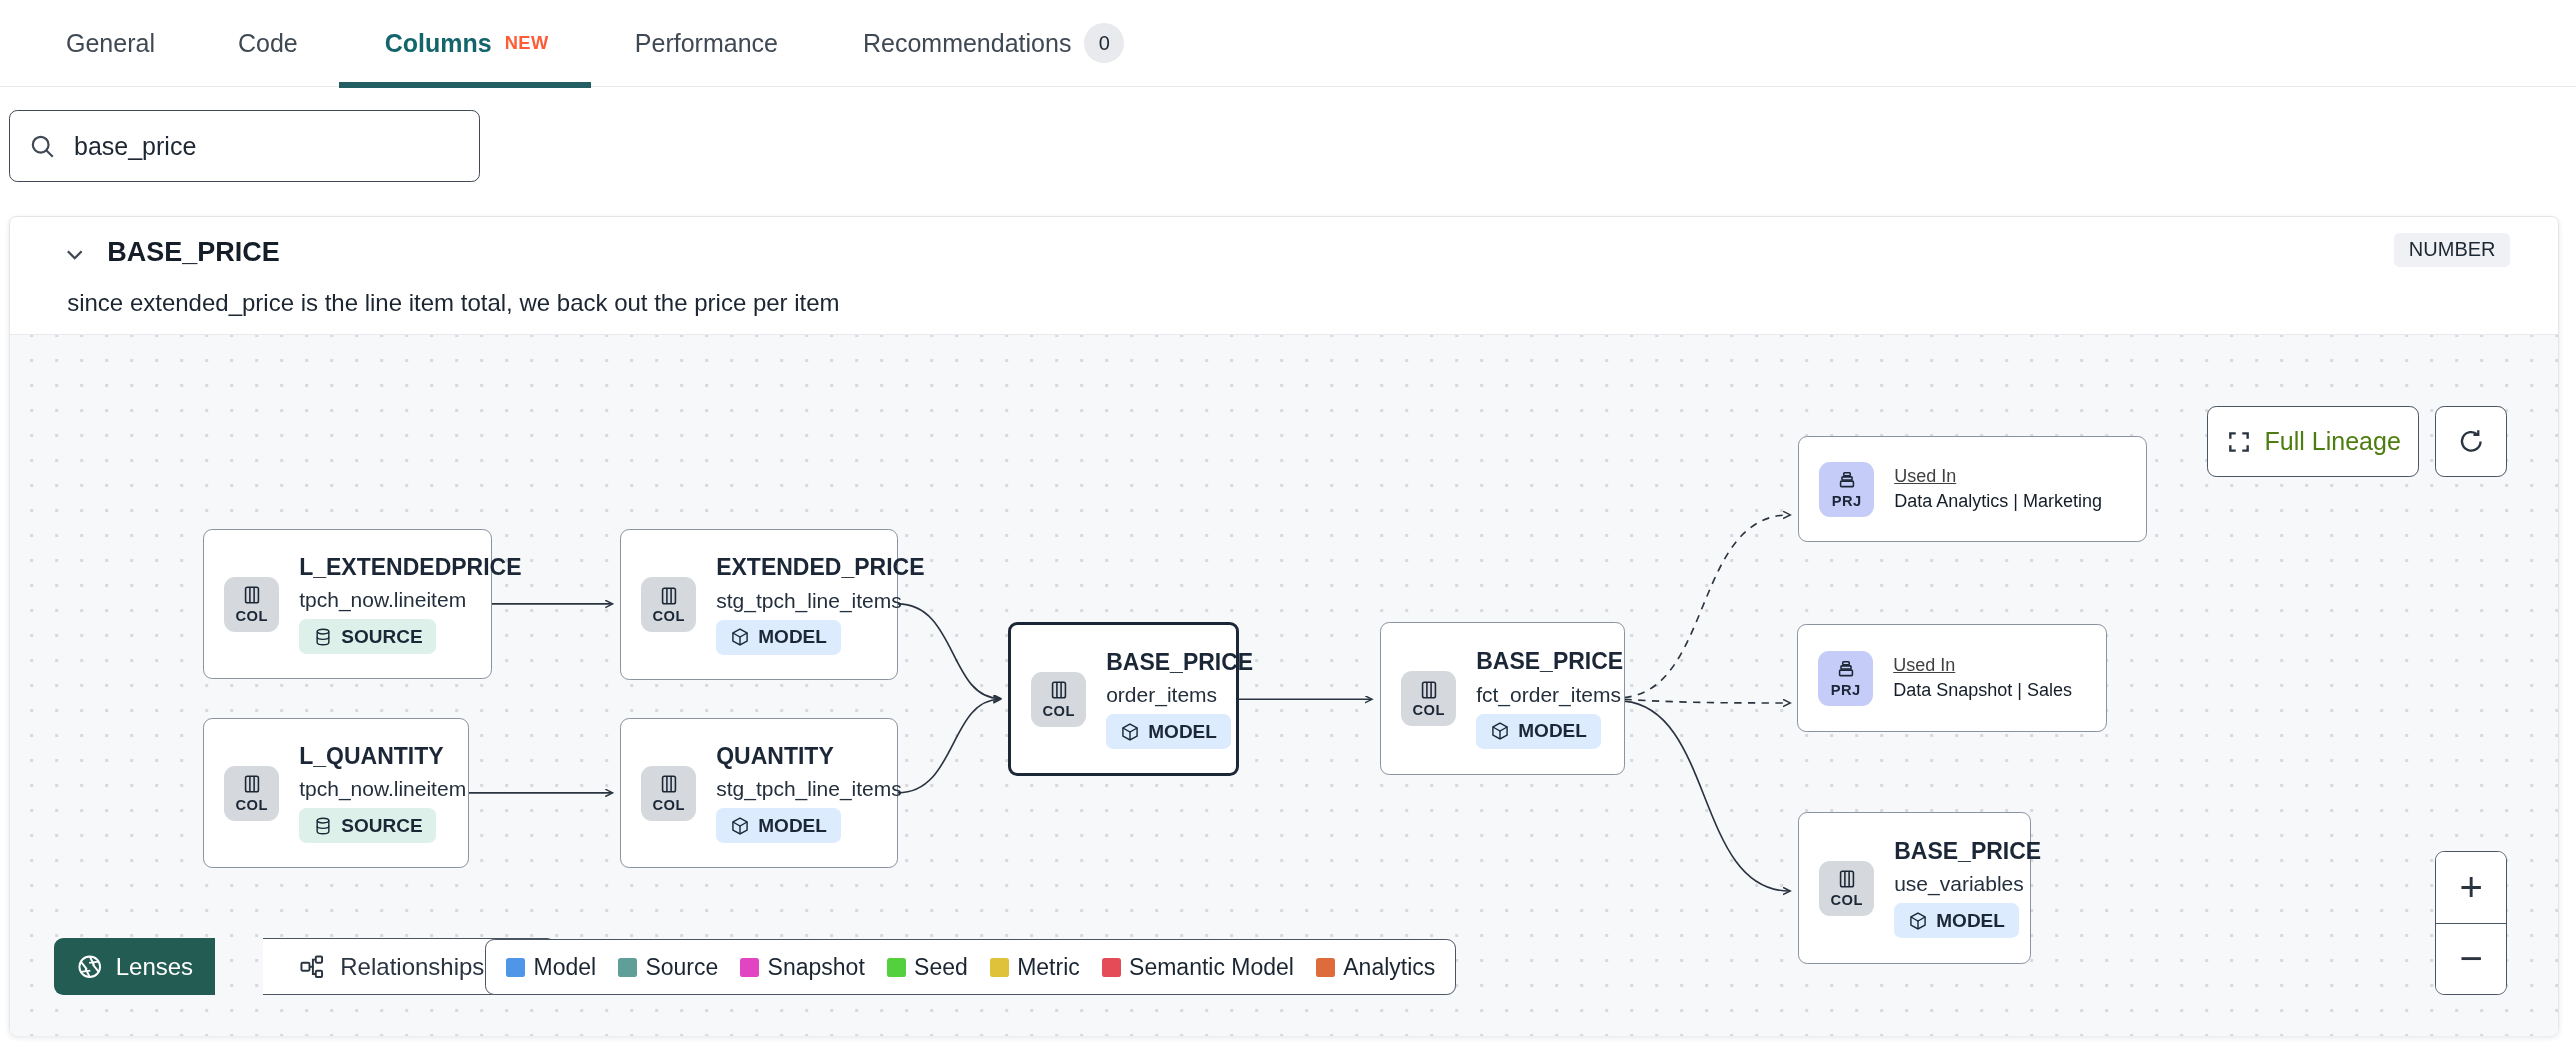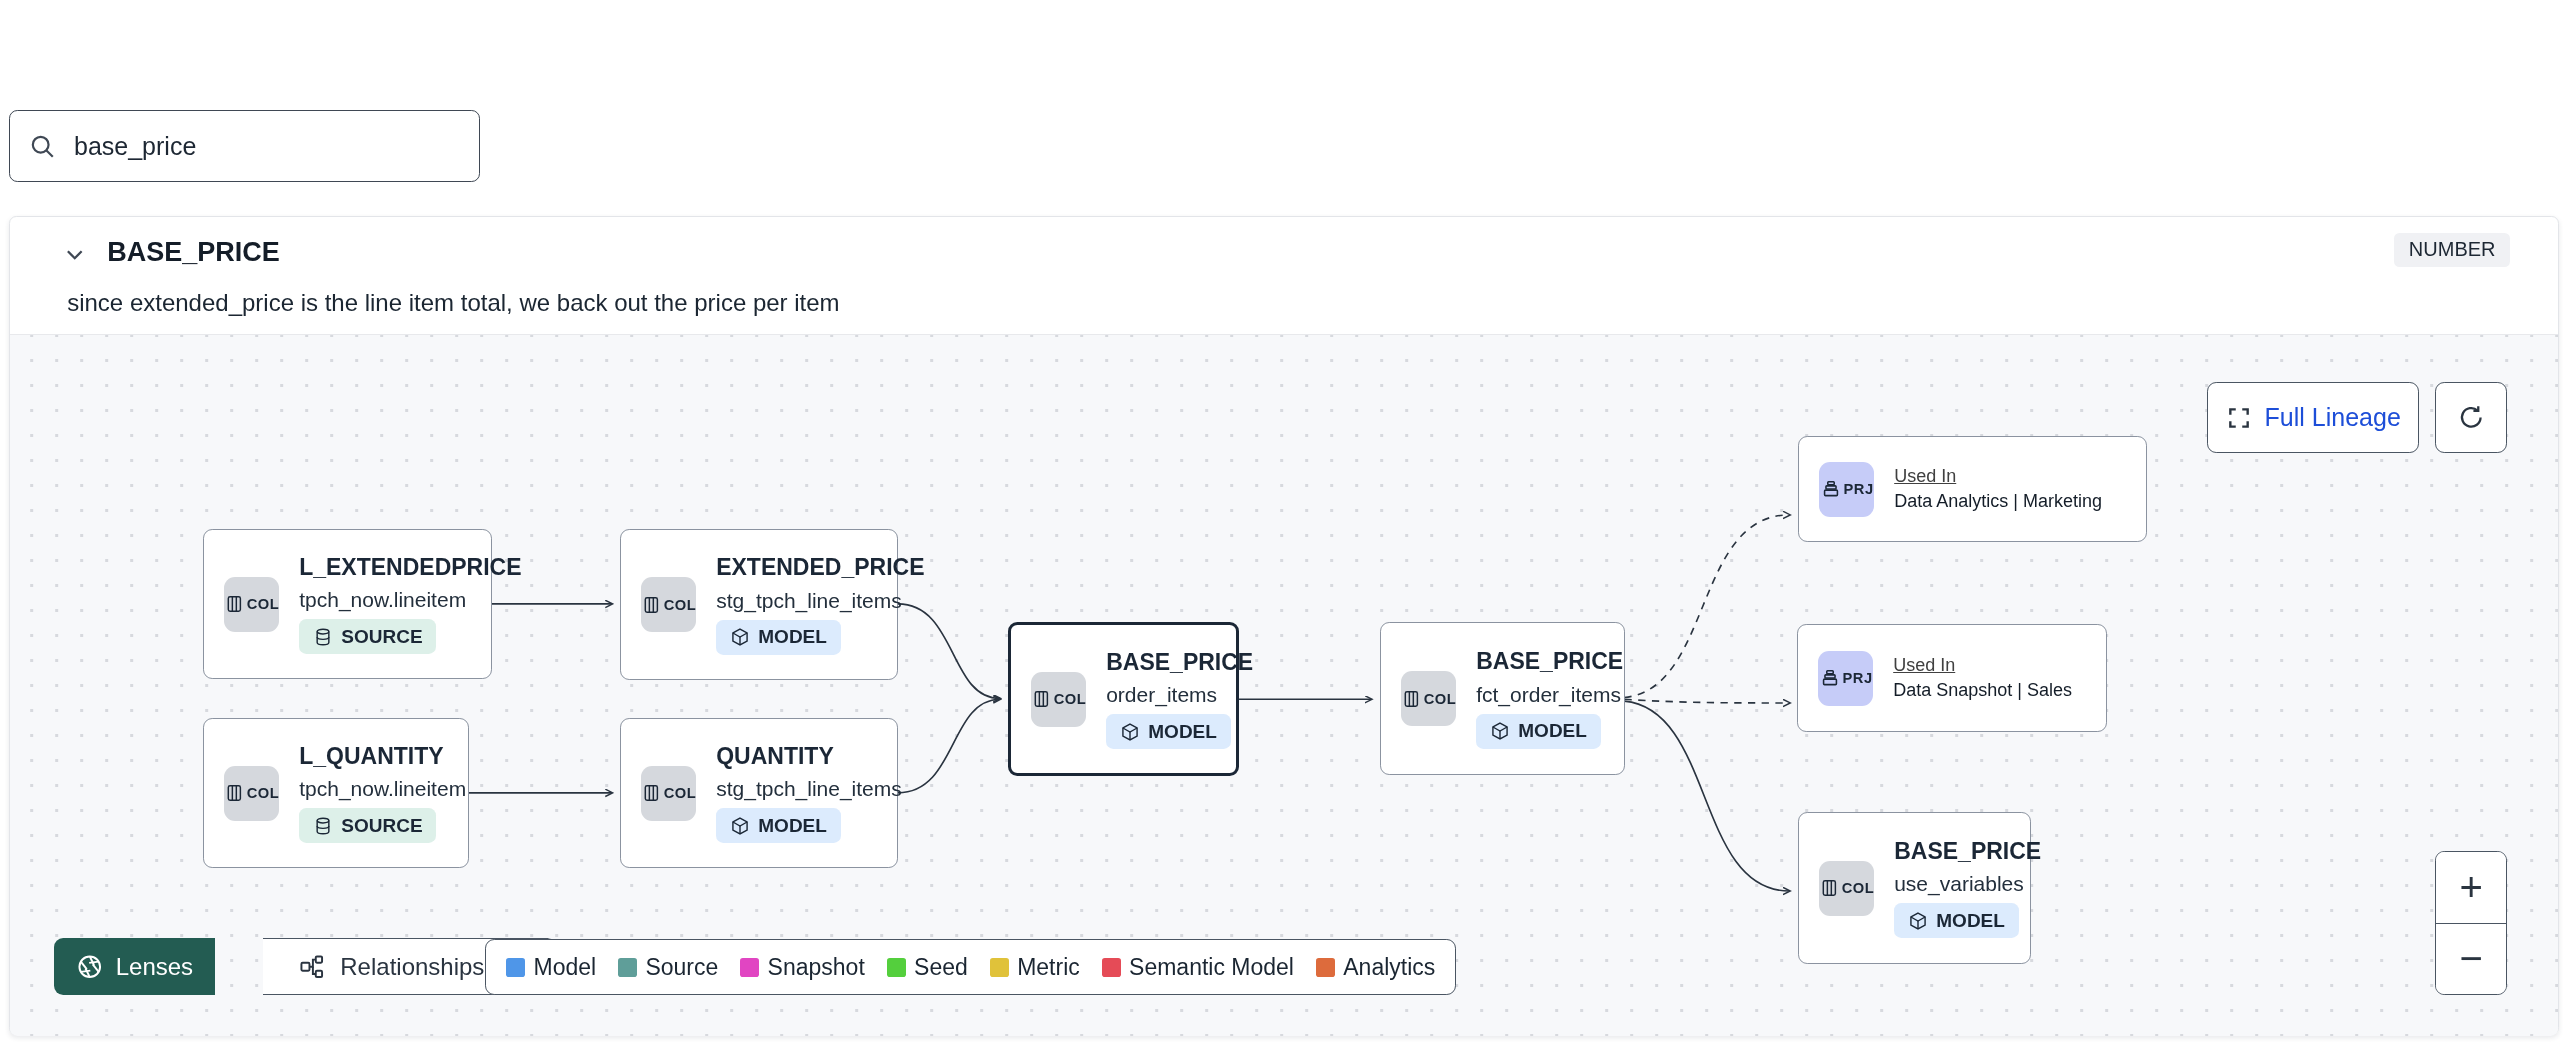--- a/index.html
+++ b/index.html
@@ -48,37 +48,37 @@
     border-top:0.9px solid #e8e9ec; background:#f7f8fa; border-radius:0 0 7.3px 7.3px;
     background-image:radial-gradient(circle,#d7d9de 1.6px, transparent 1.7px);
     background-size:25px 25px; background-position:9.2px 13px; overflow:hidden; }
   .edges { position:absolute; inset:0; }
 
   
   .node { position:absolute; background:#fff; border:1.4px solid #8b93a0; border-radius:9.2px;
     display:flex; align-items:center; gap:20px; padding:0 20px; cursor:pointer; }
   .node.selected { border:3.2px solid #1b2736; }
   .chip { flex:0 0 auto; width:55px; height:55px; border-radius:11px; background:#d5d8dd;
-    display:flex; flex-direction:row; align-items:center; justify-content:center; gap:1.8px;
+    display:flex; flex-direction:column; align-items:center; justify-content:center; gap:1.8px;
     color:#1b2736; }
   .chip.prj { background:#c6ccf8; }
   .chip .chip-label { font-size:14.7px; font-weight:700; letter-spacing:0.5px; }
   .nbody { display:flex; flex-direction:column; align-items:flex-start; gap:7.3px; }
   .ntitle { font-size:23px; font-weight:700; color:#1b2736; white-space:nowrap; }
   .nsub { font-size:21px; color:#232f3c; white-space:nowrap; }
   .badge { display:flex; align-items:center; gap:8.3px; padding:6.4px 13.8px; border-radius:7.3px;
     font-size:19px; font-weight:700; color:#1b2736; }
   .badge.source { background:#ddf0e9; }
   .badge.model { background:#dcebfd; }
   .nsmall { font-size:18px; color:#404040;text-decoration:underline; }
   .ntitle2 { font-size:18px; color:#141d28; white-space:nowrap; }
 
   
-  .btn { background:#fff; border:1.8px solid #4a5562; border-radius:9.2px; color:#1d4ed8;
-    display:flex; align-items:center; justify-content:center; cursor:pointer; }
+  .btn { background:#fff; border:1.8px solid #4a5562; border-radius:9.2px; color:#4d7c0f;
+    display:flex; align-items:center; justify-content:center; cursor:pointer;margin-top:24px; }
   .full-lineage { position:absolute; left:2197px; top:47px; width:212px; height:71px;
     gap:13px; font-size:25px; }
   .refresh { position:absolute; left:2425px; top:47px; width:72px; height:71px; }
   .zoomctl { position:absolute; left:2425px; top:516px; width:72px; height:144px;
     background:#fff; border:1.8px solid #4a5562; border-radius:9.2px; display:flex;
     flex-direction:column; overflow:hidden; }
   .zoomctl .zbtn { flex:1; display:flex; align-items:center; justify-content:center;
     font-size:40px; color:#2a3440; cursor:pointer; background:#fff; }
   .zoomctl .zbtn:first-child { border-bottom:1.8px solid #4a5562; }
 
@@ -94,20 +94,39 @@
     border:1.8px solid #4a5562; border-radius:9.2px; display:flex; align-items:center;
     gap:22px; padding:0 20px; }
   .legend-item { display:flex; align-items:center; gap:8.3px; font-size:23px; color:#1b2632; }
   .swatch { width:19px; height:19px; border-radius:2.8px; }
 </style>
 </head>
 <body>
 
 <div class="page">
 
+  <div class="tabbar">
+    <div class="tab tab-general">
+      <span>General</span>
+    </div>
+    <div class="tab tab-code">
+      <span>Code</span>
+    </div>
+    <div class="tab tab-columns active">
+      <span>Columns</span>
+      <span class="new-badge">NEW</span>
+    </div>
+    <div class="tab tab-performance">
+      <span>Performance</span>
+    </div>
+    <div class="tab tab-recommendations">
+      <span>Recommendations</span>
+      <span class="count-pill">0</span>
+    </div>
+  </div>
 
   <div class="search-box">
     <svg width="29" height="29" viewBox="0 0 24 24" fill="none" stroke="#3f4854" stroke-width="1.8">
       <circle cx="10.5" cy="10.5" r="6.5"></circle>
         <line x1="15.3" y1="15.3" x2="20.5" y2="20.5"></line>
     </svg>
     <span class="search-value">base_price</span>
   </div>
 
   <div class="card">

